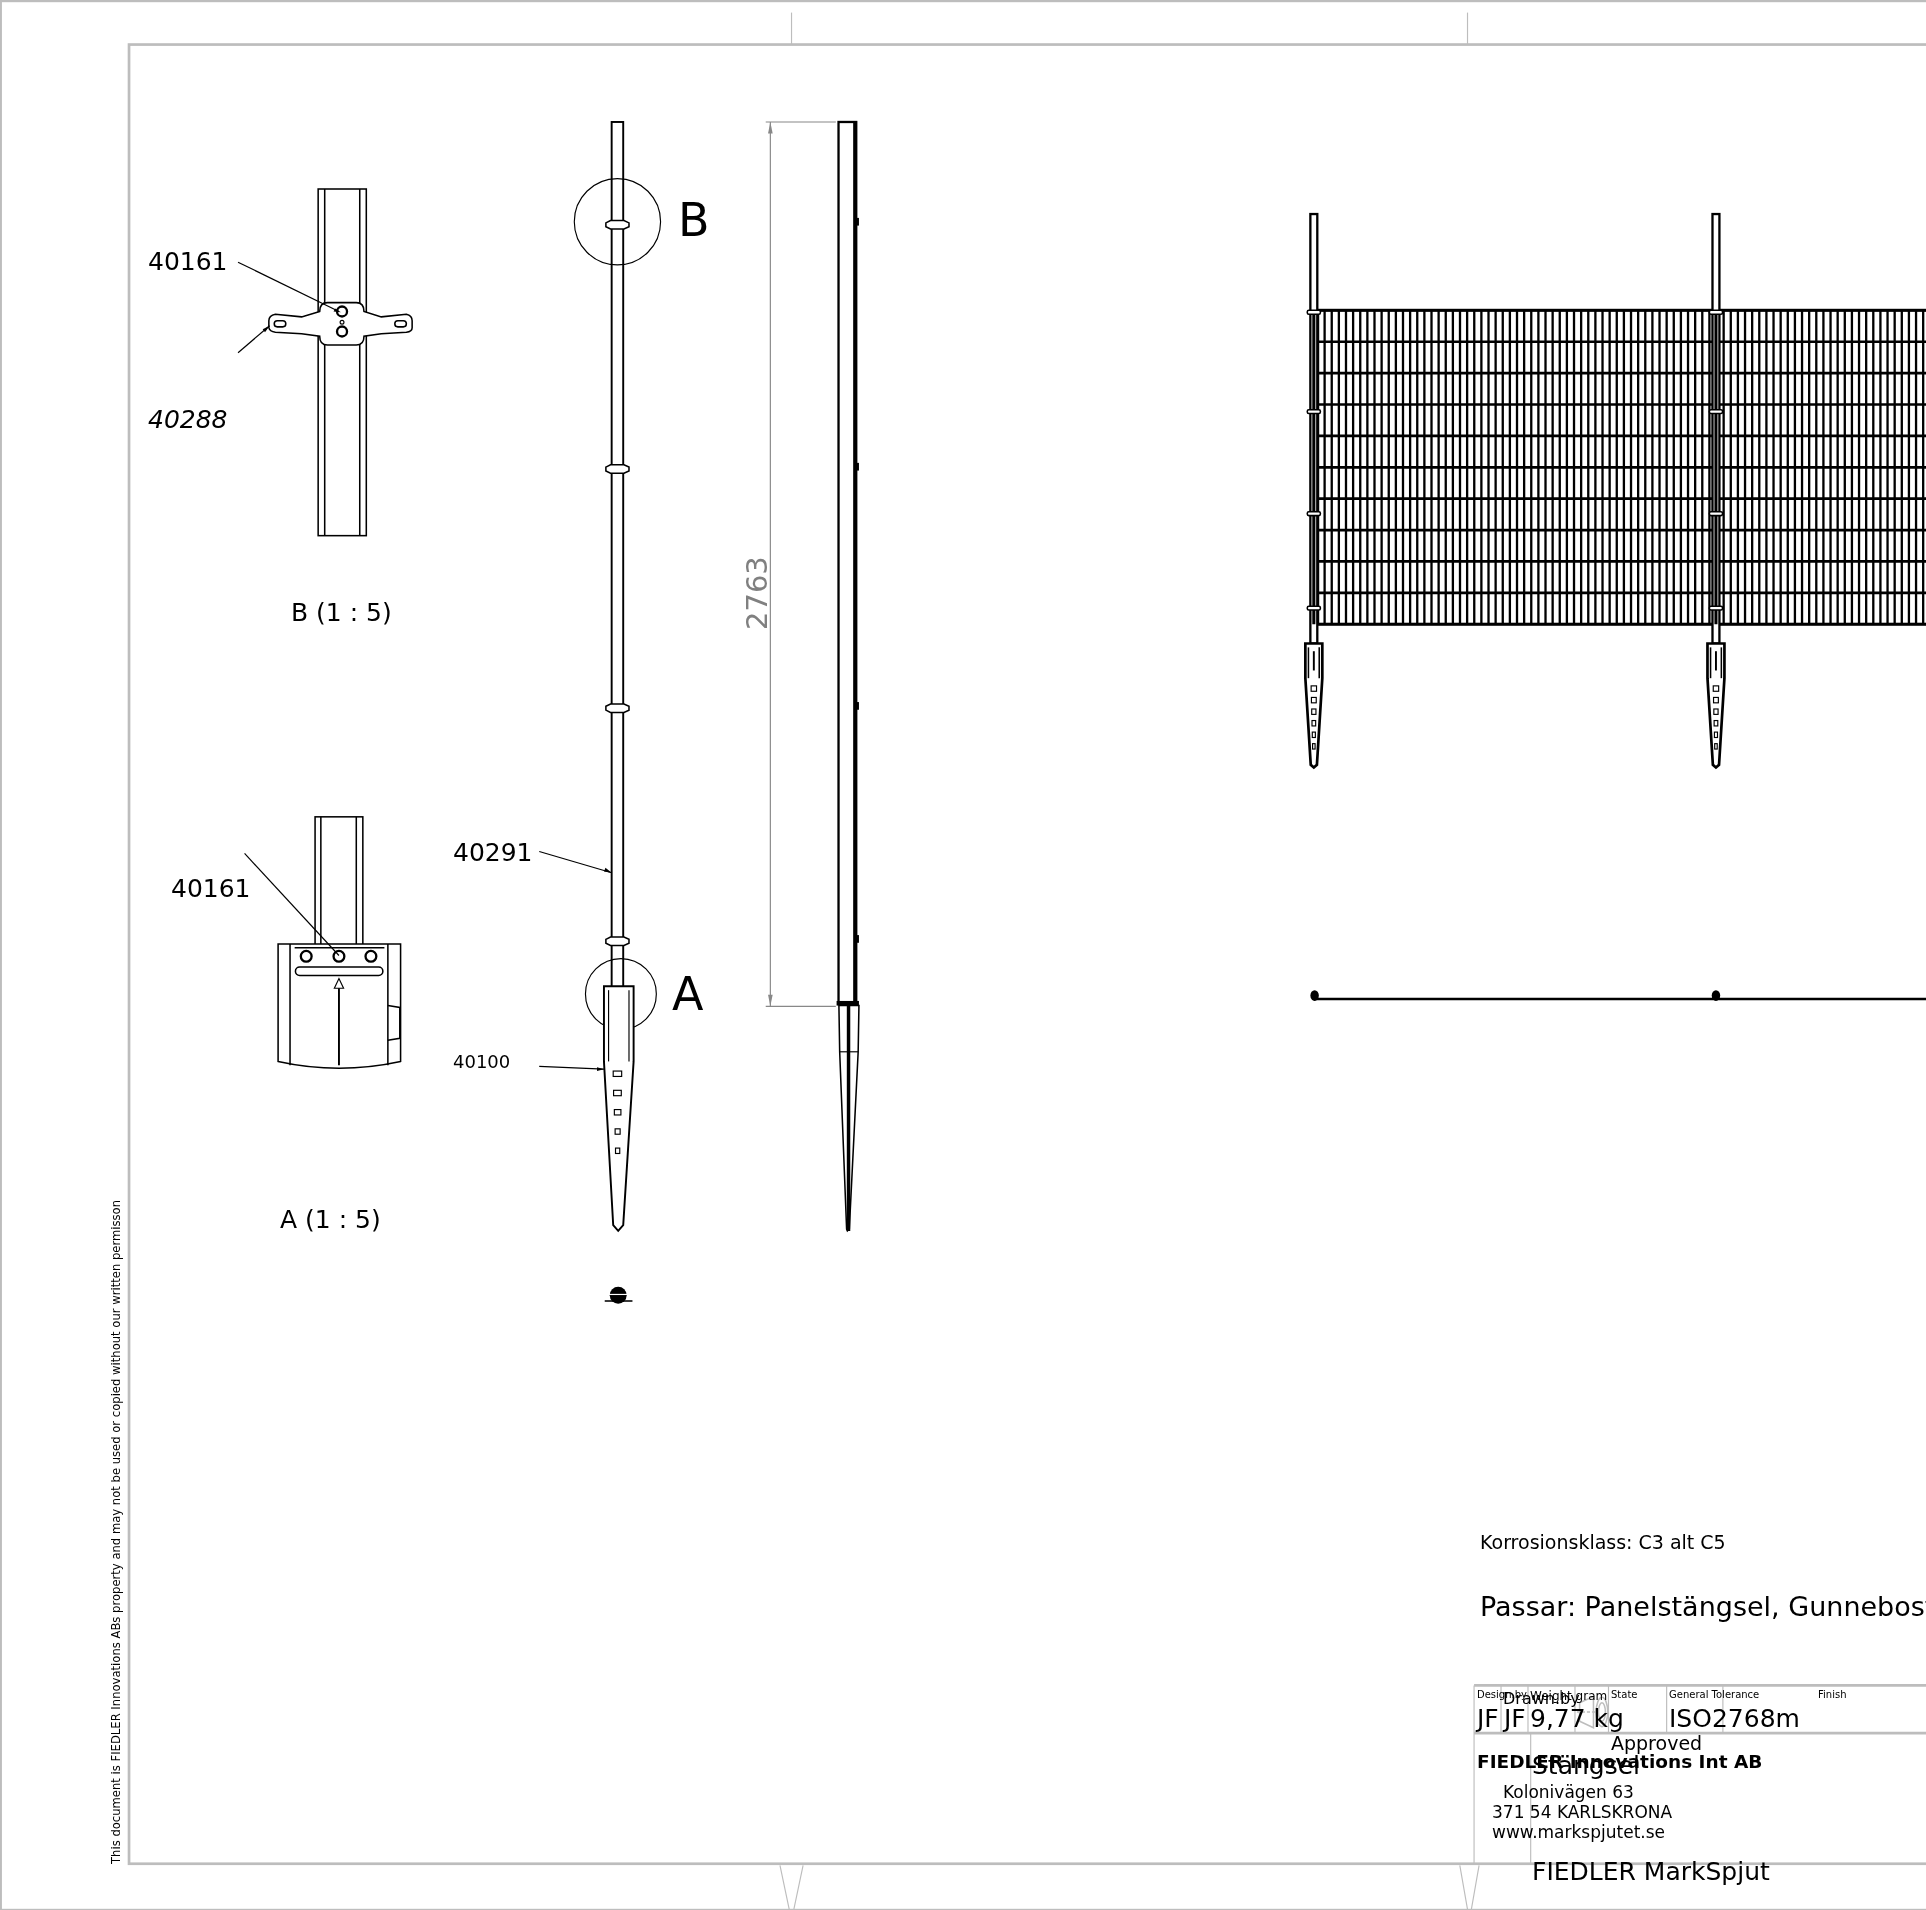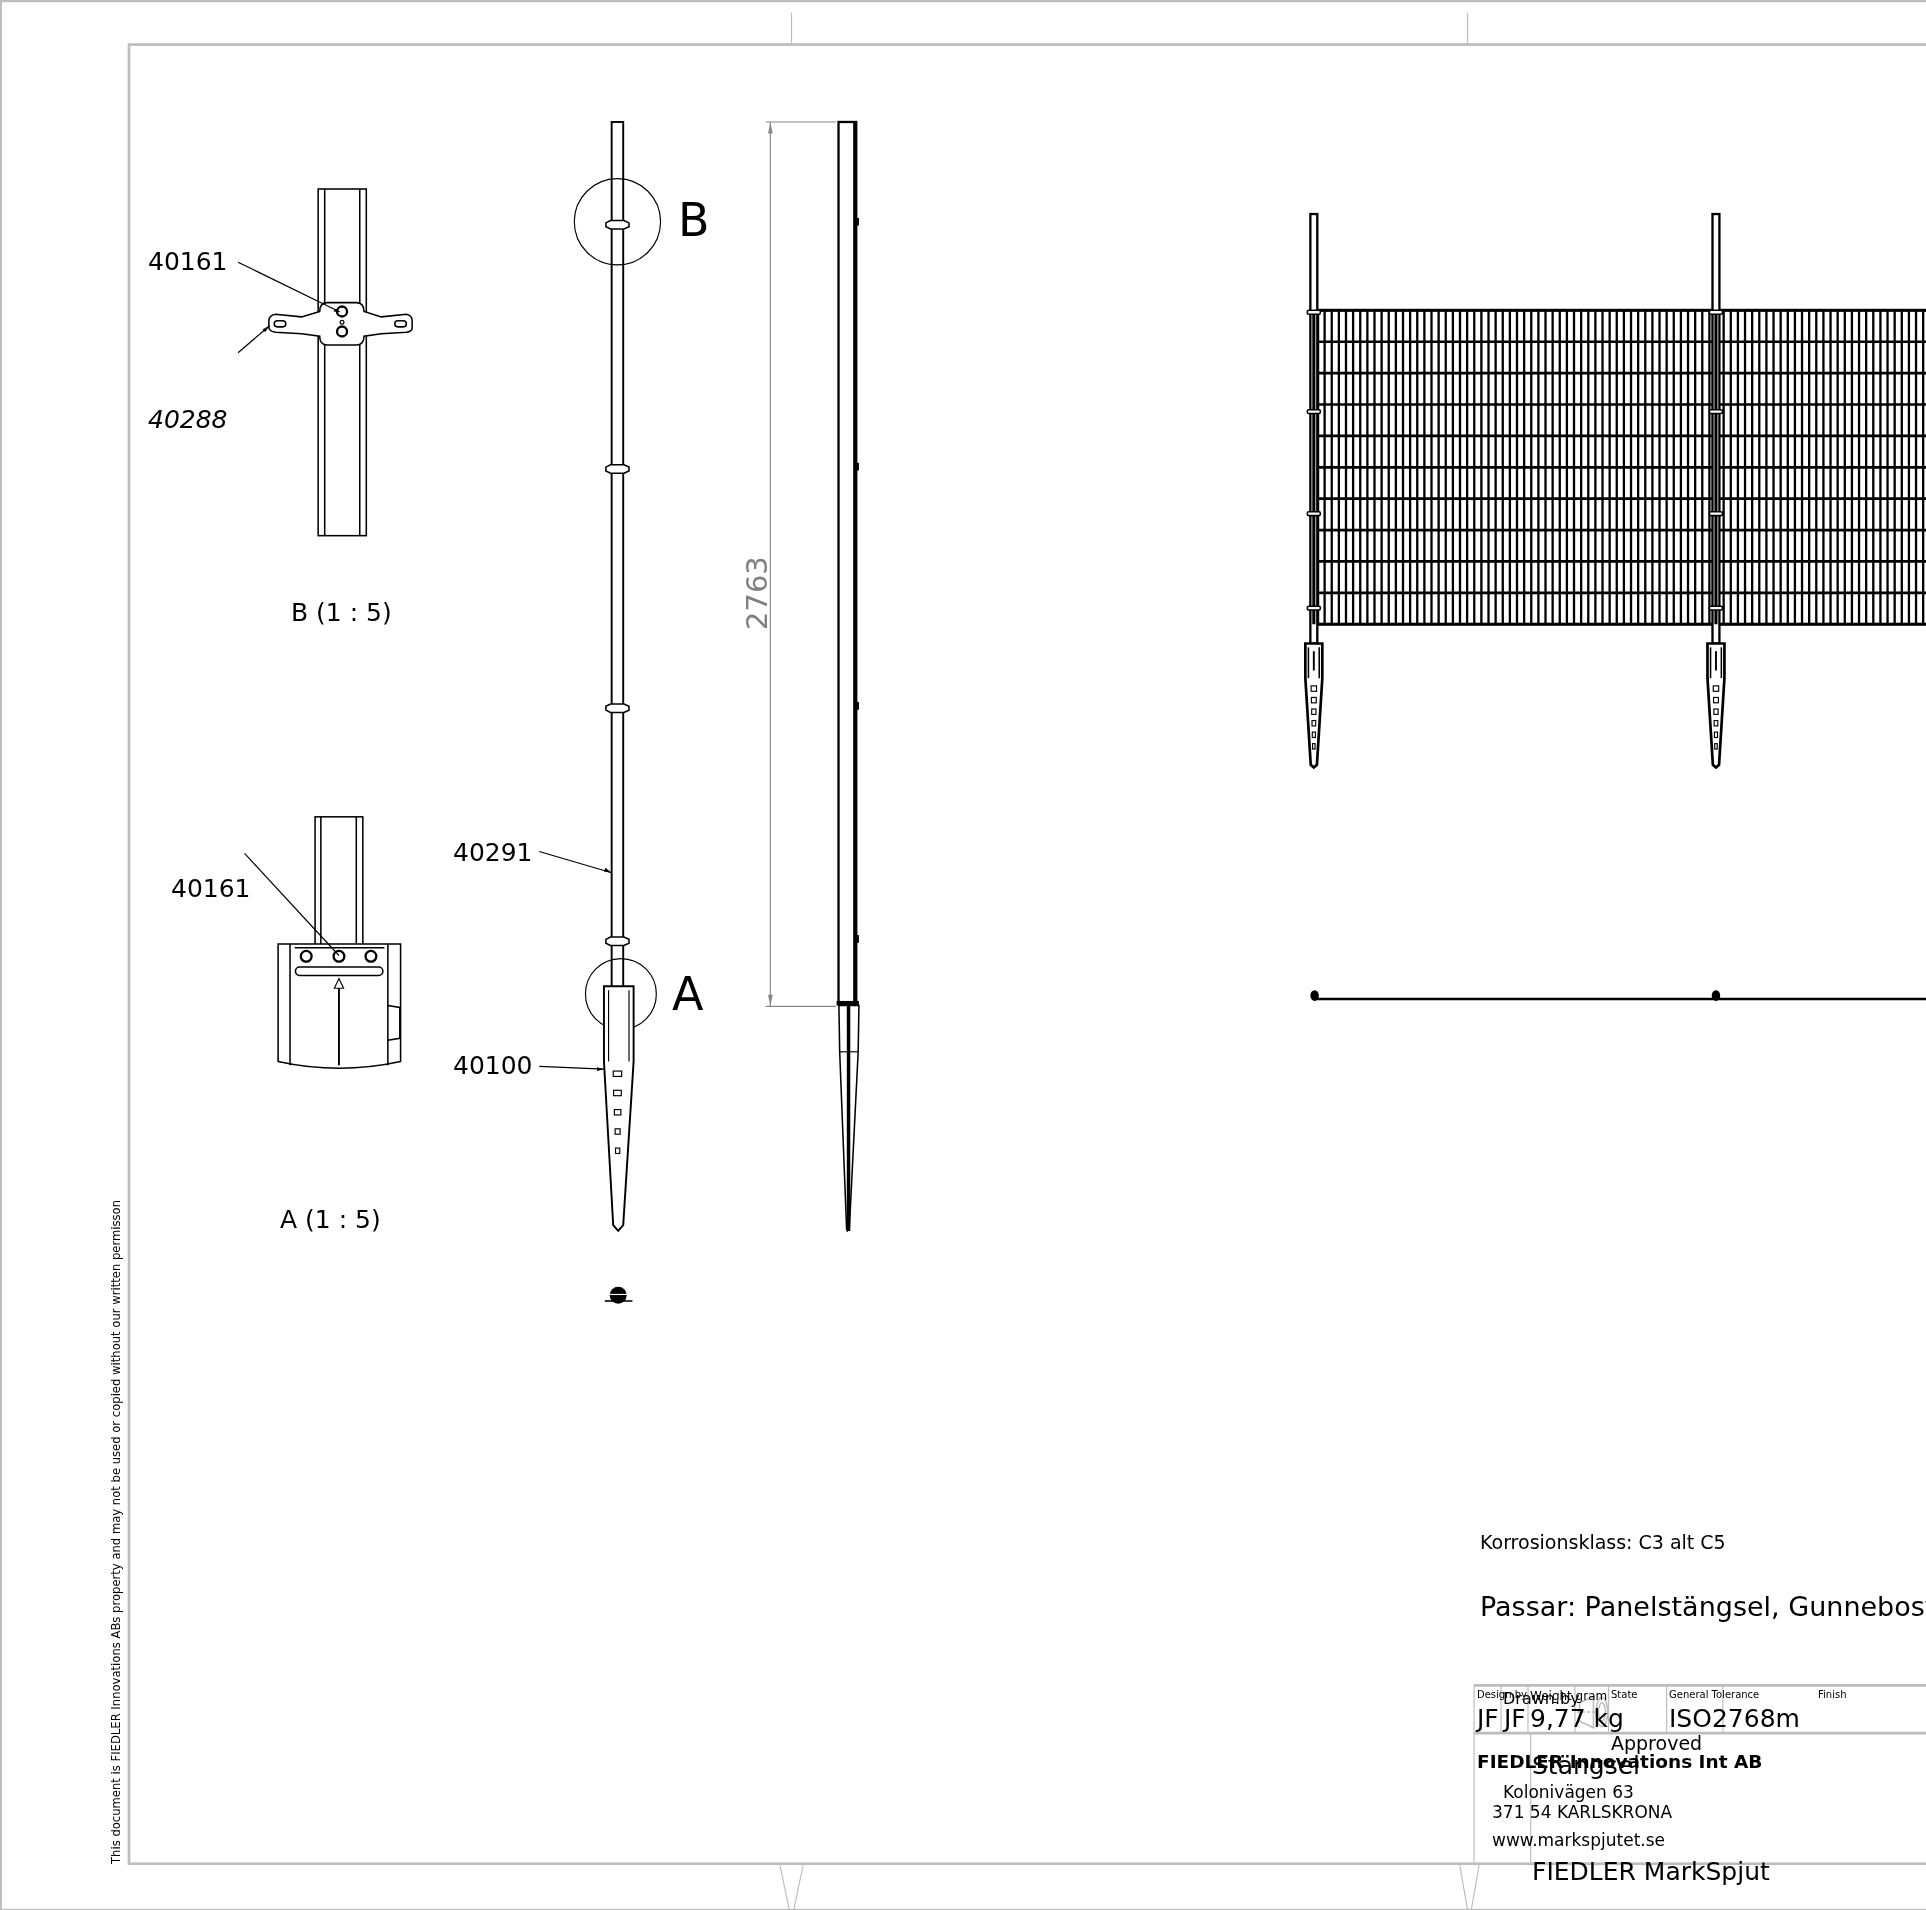--- a/index.html
+++ b/index.html
@@ -399,21 +399,21 @@
 <div class="abs" style="left:148px; top:247px; font-size:25px;">40161</div>
 <div class="abs" style="left:148px; top:405px; font-size:25px;font-style:italic;">40288</div>
 <div class="abs" style="left:291px; top:598px; font-size:25px;">B (1 : 5)</div>
 
 <div class="abs" style="left:171px; top:874px; font-size:25px;">40161</div>
 <div class="abs" style="left:280px; top:1205px; font-size:25px;">A (1 : 5)</div>
 
 <div class="abs" style="left:678px; top:193px; font-size:46px;">B</div>
 <div class="abs" style="left:672px; top:967px; font-size:46px;">A</div>
 <div class="abs" style="left:453px; top:838px; font-size:25px;">40291</div>
-<div class="abs" style="left:453px; top:1051px; font-size:25px;">40100</div>
+<div class="abs" style="left:453px; top:1051px; font-size:18px;">40100</div>
 
 <div class="abs" style="left:740px; top:630px; transform-origin:0 0; transform:rotate(-90deg); font-size:29px; color:#808080;">2763</div>
 
 <div class="abs" style="left:1480px; top:1531px; font-size:19px;">Korrosionsklass: C3 alt C5</div>
 <div class="abs" style="left:1480px; top:1591px; font-size:27px;">Passar: Panelstängsel, Gunnebostängsel och Viltstängel m.fl.</div>
 
 <div>
   <div class="abs" style="left:1477px; top:1689px; font-size:10px;">Design.by</div>
   <div class="abs" style="left:1477px; top:1704px; font-size:25px;">JF</div>
   <div class="abs" style="left:1503px; top:1689px; font-size:16px;">Drawn.by</div>
@@ -422,19 +422,19 @@
   <div class="abs" style="left:1530px; top:1704px; font-size:25px;">9,77 kg</div>
   <div class="abs" style="left:1611px; top:1689px; font-size:10px;">State</div>
   <div class="abs" style="left:1611px; top:1732px; font-size:19px;">Approved</div>
   <div class="abs" style="left:1669px; top:1689px; font-size:10px;">General Tolerance</div>
   <div class="abs" style="left:1669px; top:1704px; font-size:25px;">ISO2768m</div>
   <div class="abs" style="left:1818px; top:1689px; font-size:10px;">Finish</div>
 
   <div class="abs" style="left:1477px; top:1751px; font-size:18.5px; font-weight:bold; width:52px; overflow:visible;">FIEDLER Innovations Int AB</div>
   <div class="abs" style="left:1503px; top:1782px; font-size:17px;">Kolonivägen 63</div>
   <div class="abs" style="left:1492px; top:1802px; font-size:17px;">371 54 KARLSKRONA</div>
-  <div class="abs" style="left:1492px; top:1822px; font-size:17px;margin-top:8px;">www.markspjutet.se</div>
+  <div class="abs" style="left:1492px; top:1822px; font-size:17px;">www.markspjutet.se</div>
 
   <div class="abs" style="left:1532px; top:1751px; font-size:25px;">Stängsel</div>
   <div class="abs" style="left:1532px; top:1825px; font-size:25px;margin-top:32px;">FIEDLER MarkSpjut</div>
 
 </div>
 
 
 </body></html>

